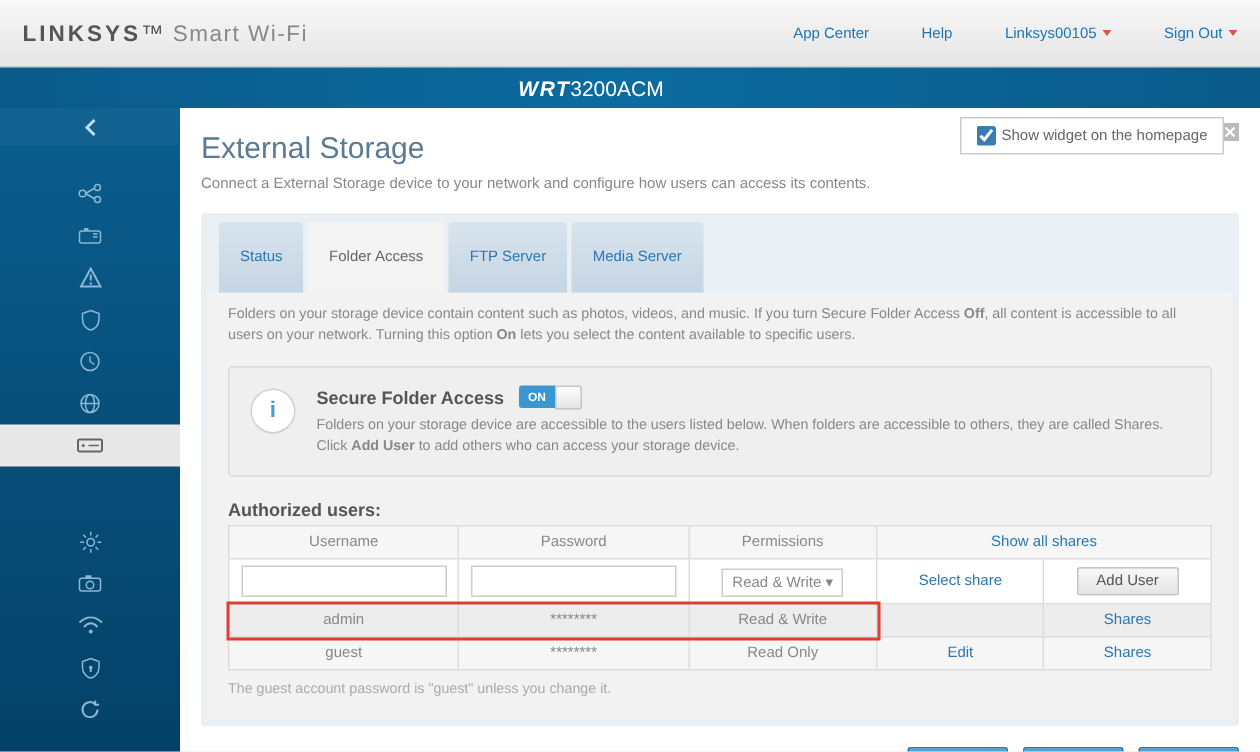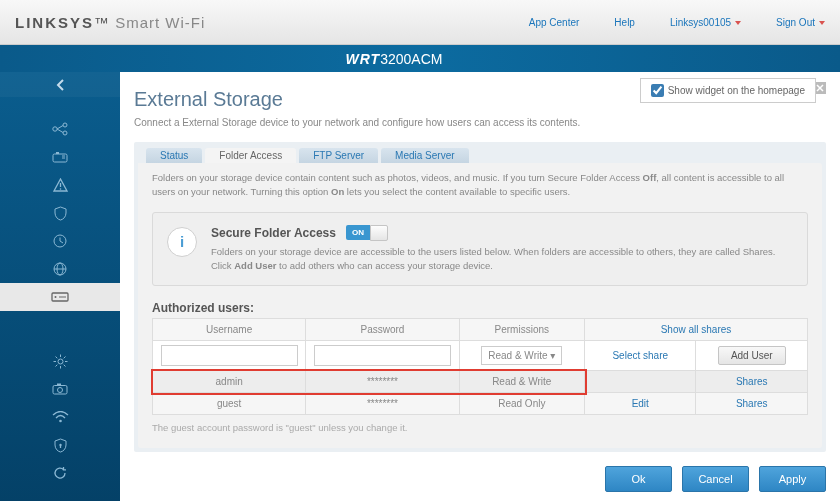--- a/index.html
+++ b/index.html
@@ -160,21 +160,21 @@
       margin-top: 14px;
       background: #eaeff3;
       padding: 6px 4px 4px 4px;
       border-radius:2px;
     }
     .tabs {
       display:flex;
       padding-left: 8px;
     }
     .tab {
-      padding: 2px 14px;
+      padding: 18px 14px;
       font-size: 10px;
       color: #2a78b3;
       background: linear-gradient(#d8e4ee, #c5d5e2);
       border-radius: 3px 3px 0 0;
       margin-right: 3px;
       cursor:pointer;
     }
     .tab.active {
       background: #f4f4f4;
       color: #666;

